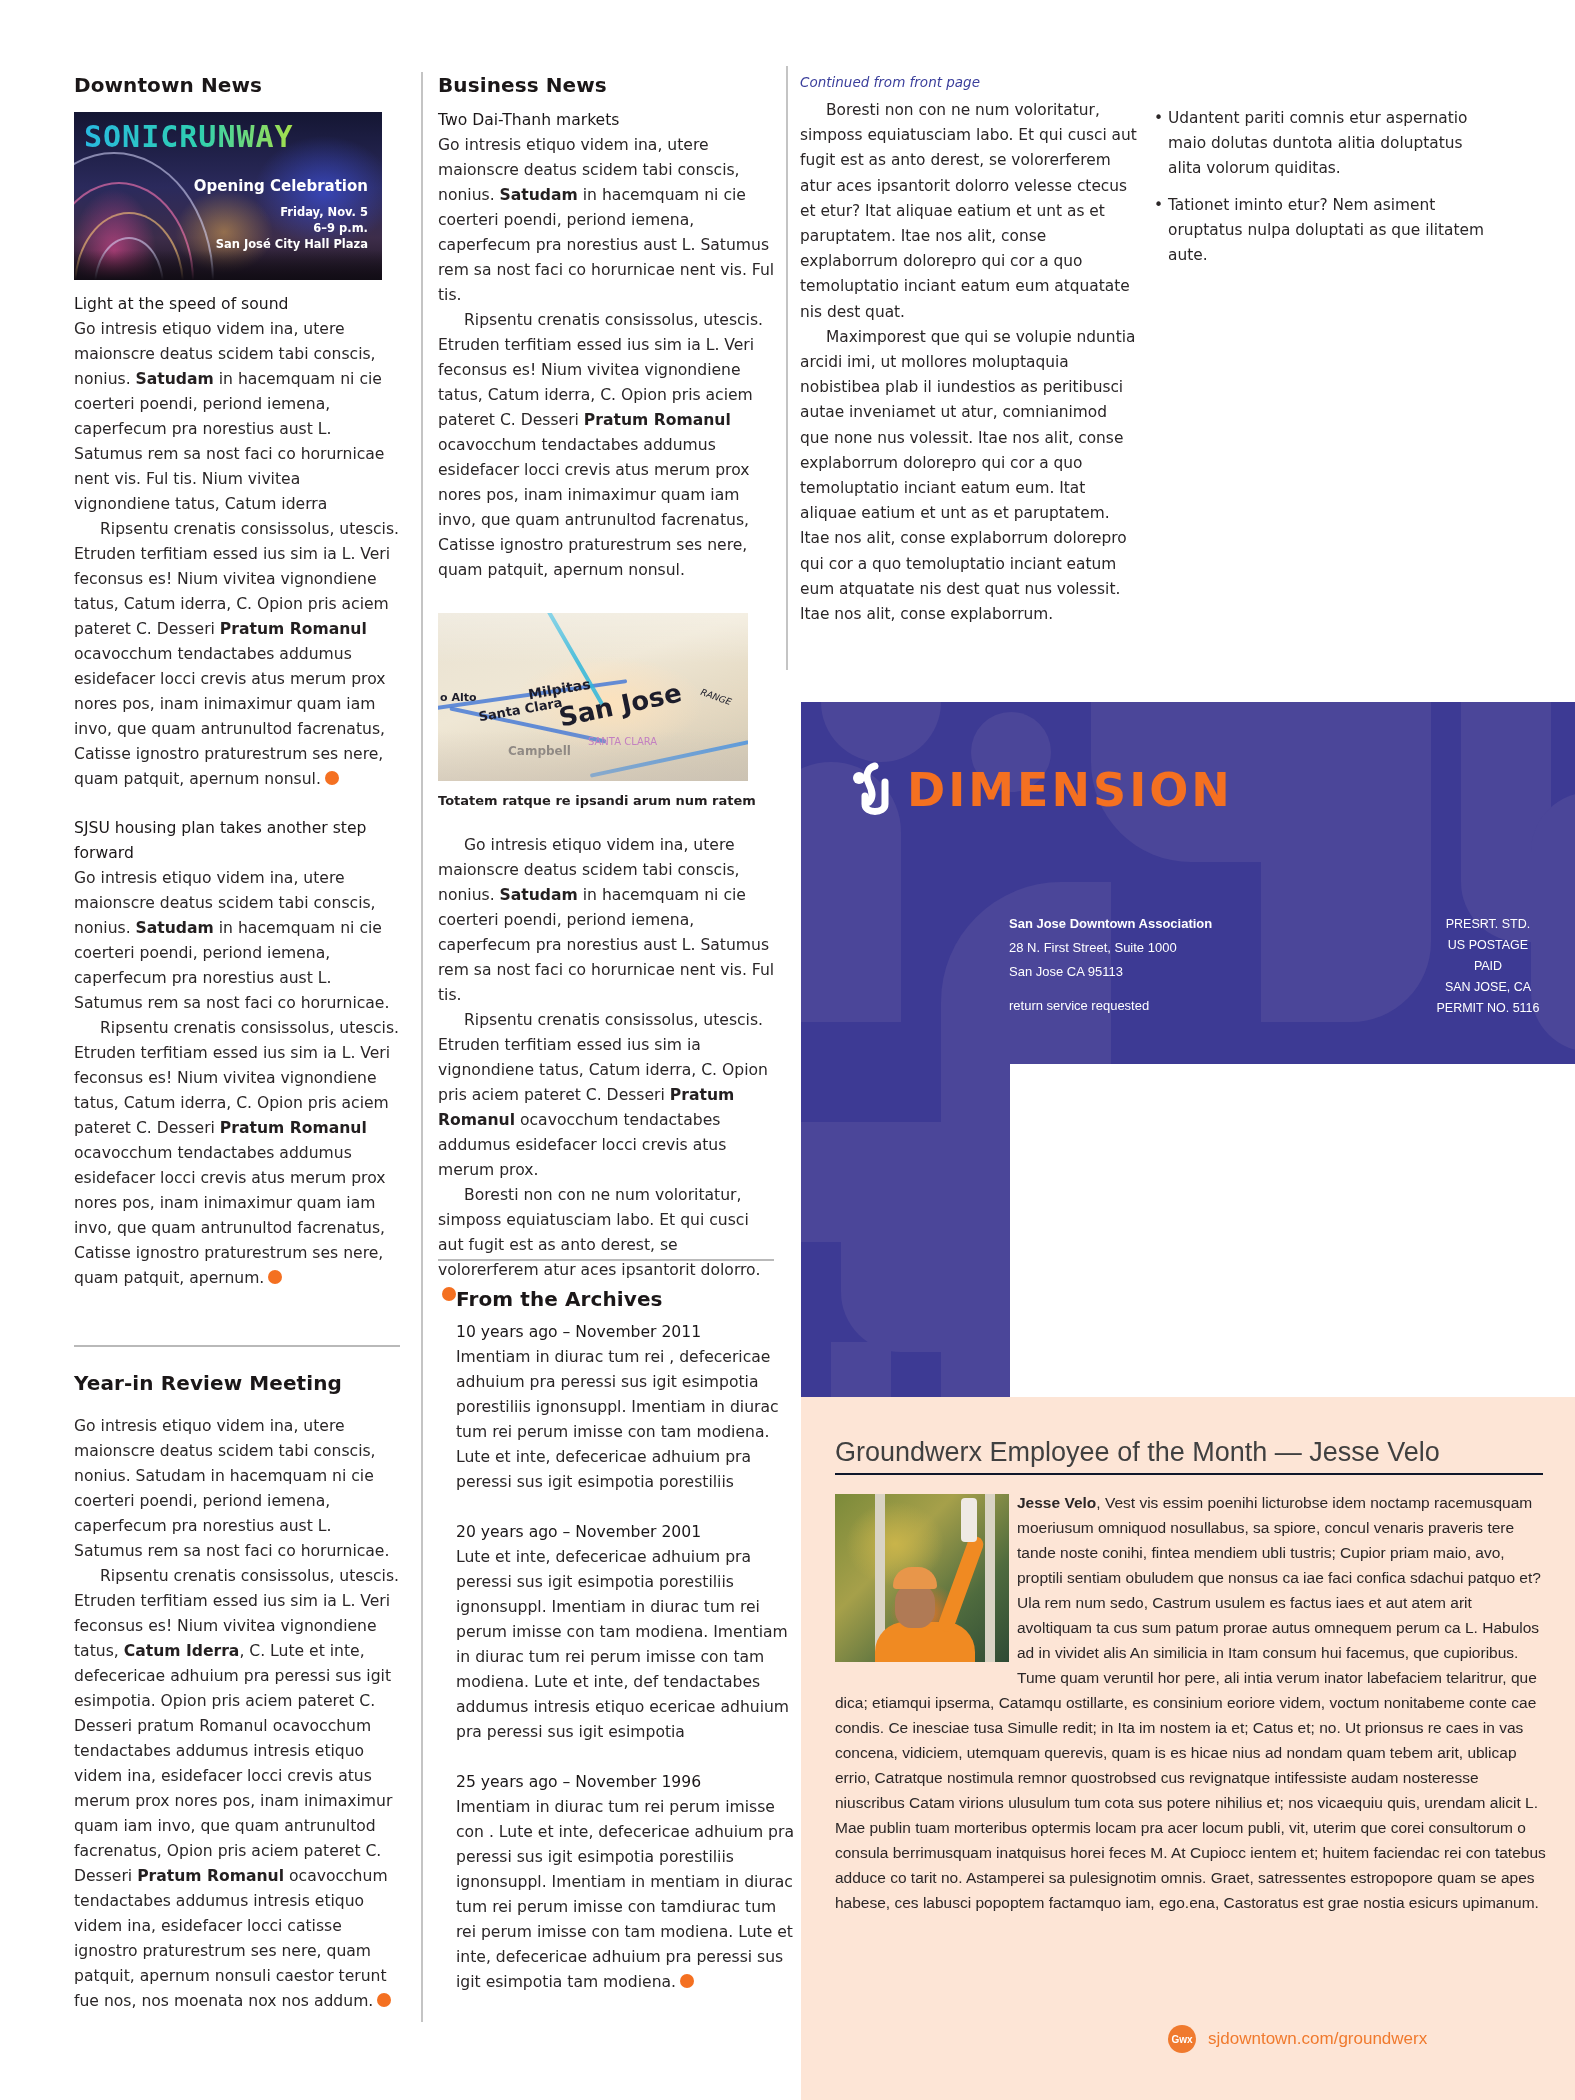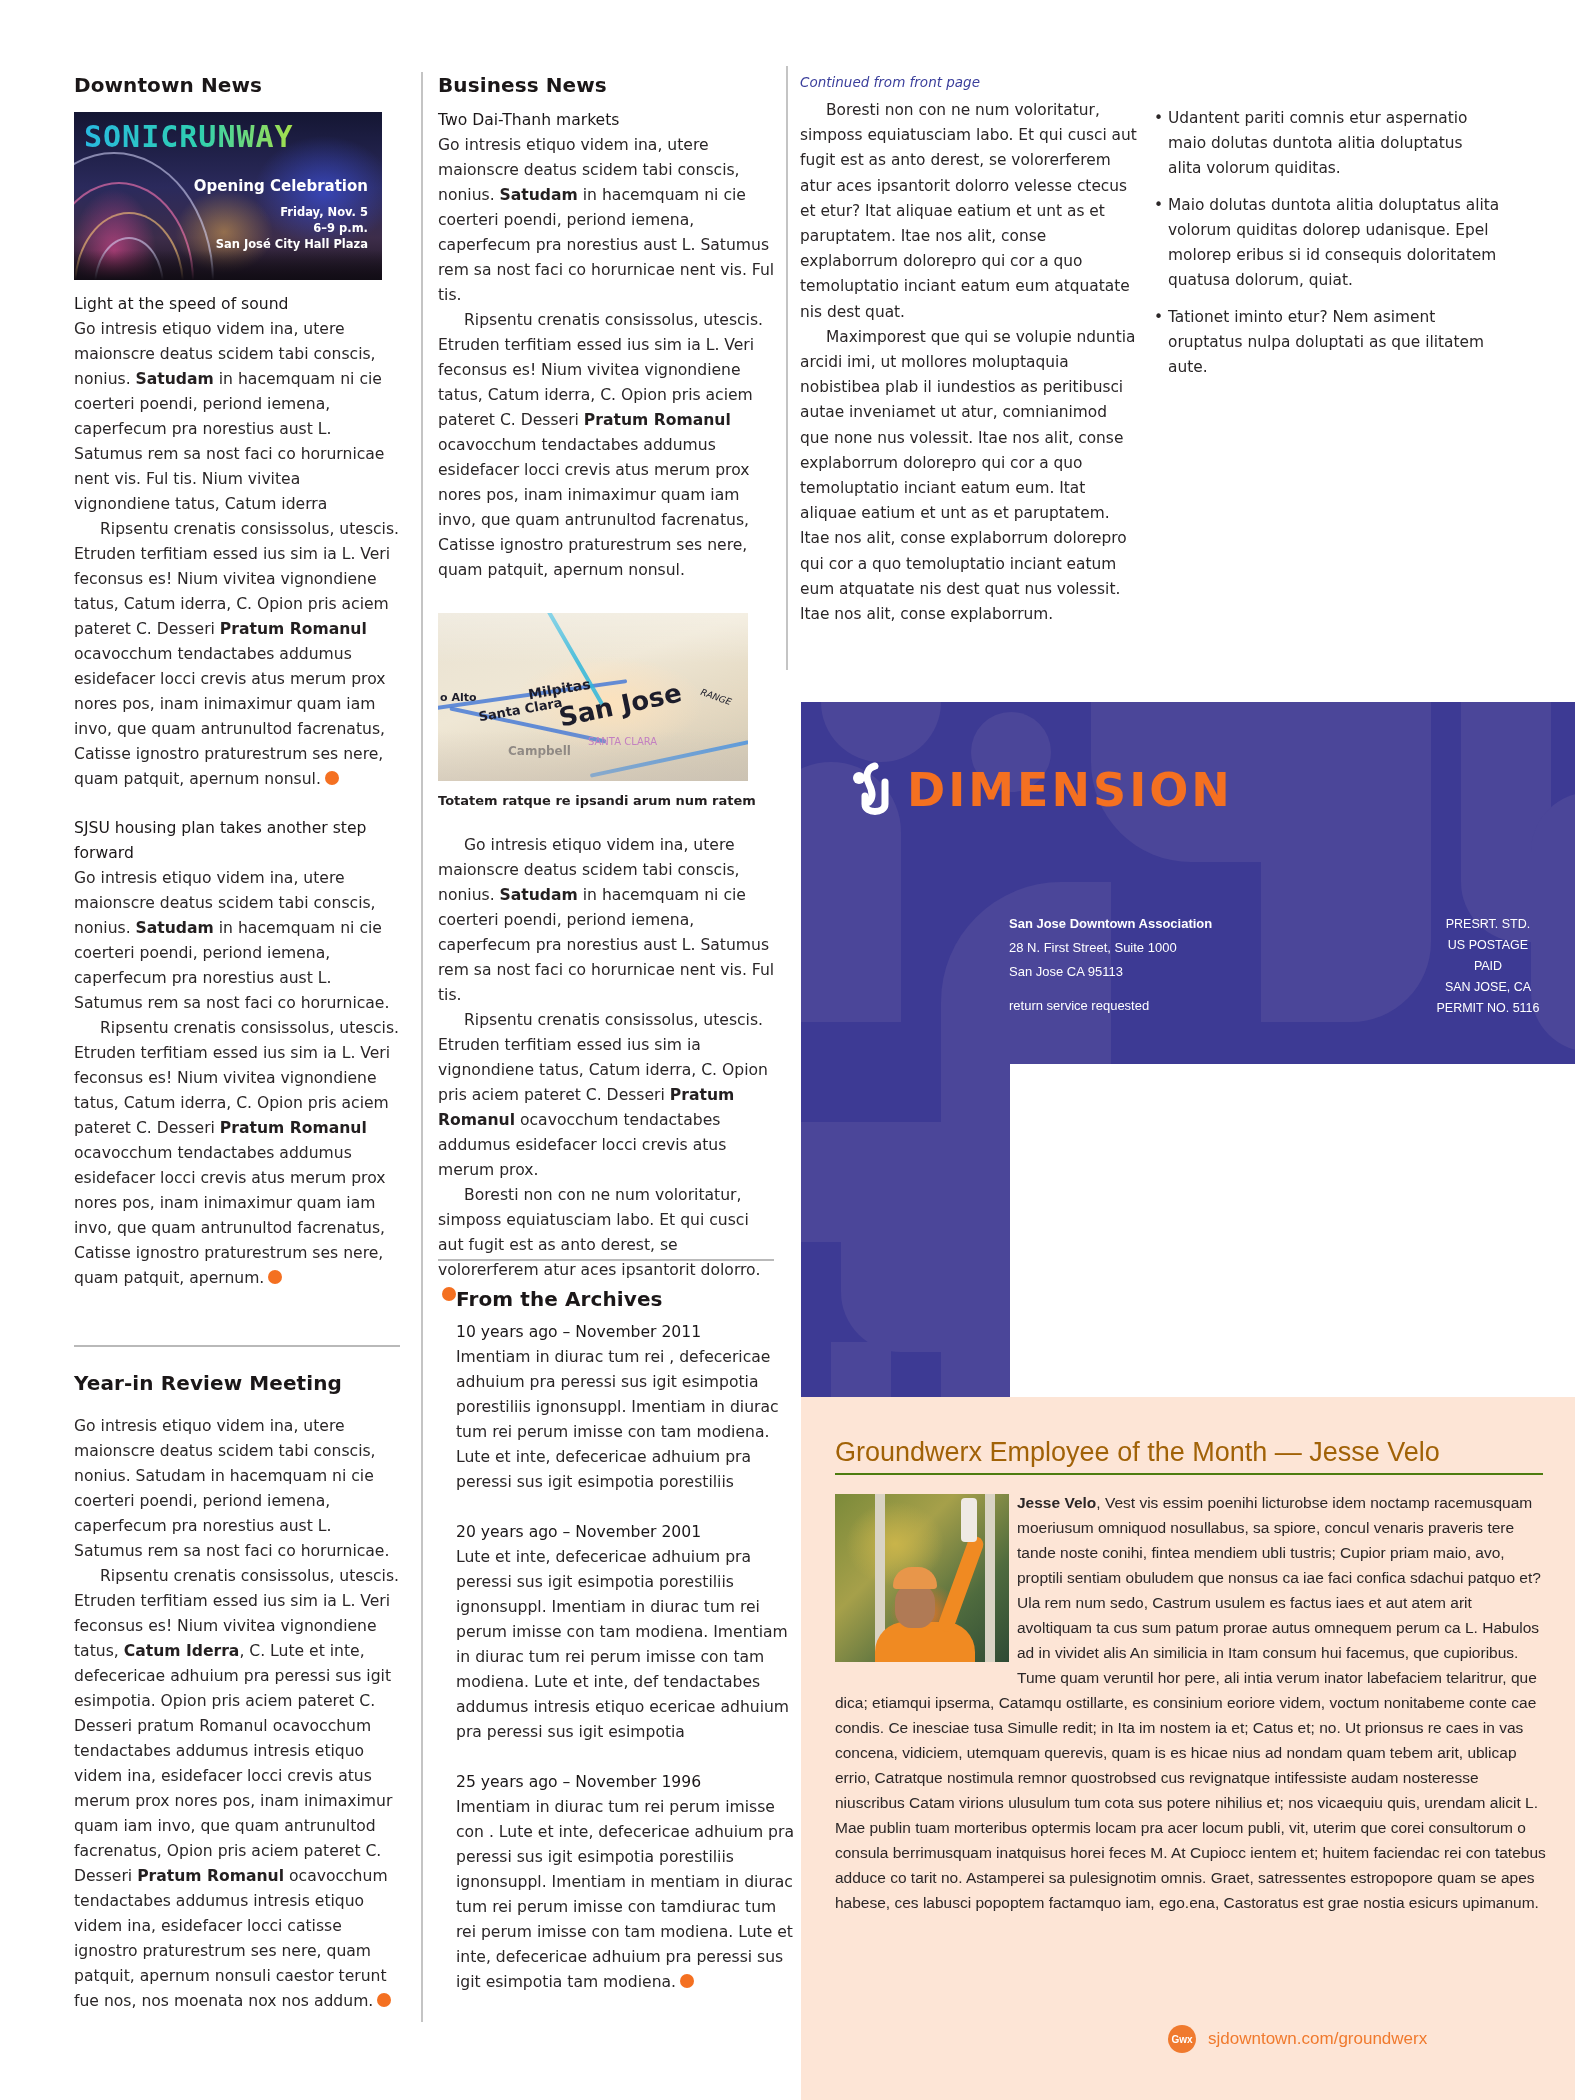--- a/index.html
+++ b/index.html
@@ -58,21 +58,21 @@
   #mail .logo .dim { font-family: "DejaVu Sans", sans-serif; font-weight: bold; font-size: 46px; color: #f47021; letter-spacing: 3px; }
   #mail .logo .mark { width: 44px; height: 56px; margin: 0 12px 0 16px; position: relative; }
   #mail .addr { position: absolute; left: 208px; top: 210px; color: #ffffff; font-family: "Liberation Sans", sans-serif; font-size: 13px; line-height: 24px; }
   #mail .addr .org { font-weight: bold; }
   #mail .addr .ret { margin-top: 10px; }
   #mail .postage { position: absolute; left: 612px; top: 212px; width: 150px; color: #ffffff; font-family: "Liberation Sans", sans-serif; font-size: 12.5px; line-height: 21px; text-align: center; }
   #mail .label-area { position: absolute; left: 209px; top: 362px; right: 0; bottom: 0; background: #ffffff; }
 
   
   #gwx { position: absolute; left: 801px; top: 1397px; width: 774px; height: 703px; background: #fde5d6; }
-  #gwx .title { position: absolute; left: 34px; top: 38px; width: 708px; font-family: "Liberation Sans", sans-serif; font-size: 27px; line-height: 34px; color: #a16207; padding-bottom: 4px; border-bottom: 2px solid #4d7c0f; }
+  #gwx .title { position: absolute; left: 34px; top: 38px; width: 708px; font-family: "Liberation Sans", sans-serif; font-size: 27px; line-height: 34px; color: #404040; padding-bottom: 4px; border-bottom: 2px solid #0f172a; }
   #gwx .photo { position: absolute; left: 34px; top: 97px; width: 174px; height: 168px; overflow: hidden;
     background:
       radial-gradient(ellipse 50px 45px at 90px 120px, #e8772a, transparent 70%),
       radial-gradient(ellipse 70px 60px at 60px 50px, #c9b44a, transparent 70%),
       linear-gradient(135deg, #7b8a3a 0%, #a6a04a 35%, #4f6b3e 70%, #2f4b35 100%); }
   #gwx .photo .pole { position: absolute; top: 0; bottom: 0; width: 10px; background: #d9d3c4; }
   #gwx .photo .cap { position: absolute; left: 58px; top: 73px; width: 44px; height: 22px; background: #e8964a; border-radius: 22px 22px 4px 4px; }
   #gwx .photo .face { position: absolute; left: 60px; top: 90px; width: 40px; height: 44px; background: #b07a55; border-radius: 40%; }
   #gwx .photo .shirt { position: absolute; left: 40px; top: 128px; width: 100px; height: 50px; background: #f08a22; border-radius: 30px 30px 0 0; }
   #gwx .photo .arm { position: absolute; left: 118px; top: 40px; width: 16px; height: 100px; background: #f08a22; transform: rotate(20deg); border-radius: 8px; }
@@ -174,21 +174,20 @@
 
 <div id="c3" class="col">
   <div class="cont">Continued from front page</div>
   <p class="ind">Boresti non con ne num voloritatur, simposs equiatusciam labo. Et qui cusci aut fugit est as anto derest, se volorerferem atur aces ipsantorit dolorro velesse ctecus et etur? Itat aliquae eatium et unt as et paruptatem. Itae nos alit, conse explaborrum dolorepro qui cor a quo temoluptatio inciant eatum eum atquatate nis dest quat.</p>
   <p class="ind">Maximporest que qui se volupie nduntia arcidi imi, ut mollores moluptaquia nobistibea plab il iundestios as peritibusci autae inveniamet ut atur, comnianimod que none nus volessit. Itae nos alit, conse explaborrum dolorepro qui cor a quo temoluptatio inciant eatum eum. Itat aliquae eatium et unt as et paruptatem. Itae nos alit, conse explaborrum dolorepro qui cor a quo temoluptatio inciant eatum eum atquatate nis dest quat nus volessit. Itae nos alit, conse explaborrum.</p>
 </div>
 
 <div id="c4" class="col">
   <ul class="bul">
     <li>Udantent pariti comnis etur aspernatio maio dolutas duntota alitia doluptatus alita volorum quiditas.</li>
-    <li>Maio dolutas duntota alitia doluptatus alita volorum quiditas dolorep udanisque. Epel molorep eribus si id consequis doloritatem quatusa dolorum, quiat.</li>
     <li>Tationet iminto etur? Nem asiment oruptatus nulpa doluptati as que ilitatem aute.</li>
   </ul>
 </div>
 
 <div id="mail">
   <div class="sh" style="left:-40px;top:60px;width:140px;height:260px;border-radius:70px 70px 0 0;"></div>
   <div class="sh" style="left:20px;top:0;width:120px;height:60px;border-radius:0 0 60px 60px;"></div>
   <div class="sh" style="left:140px;top:180px;width:170px;height:520px;border-radius:120px 0 0 0;"></div>
   <div class="sh" style="left:170px;top:10px;width:80px;height:80px;border-radius:50%;"></div>
   <div class="sh" style="left:290px;top:0px;width:190px;height:160px;border-radius:0 0 0 100px;"></div>

